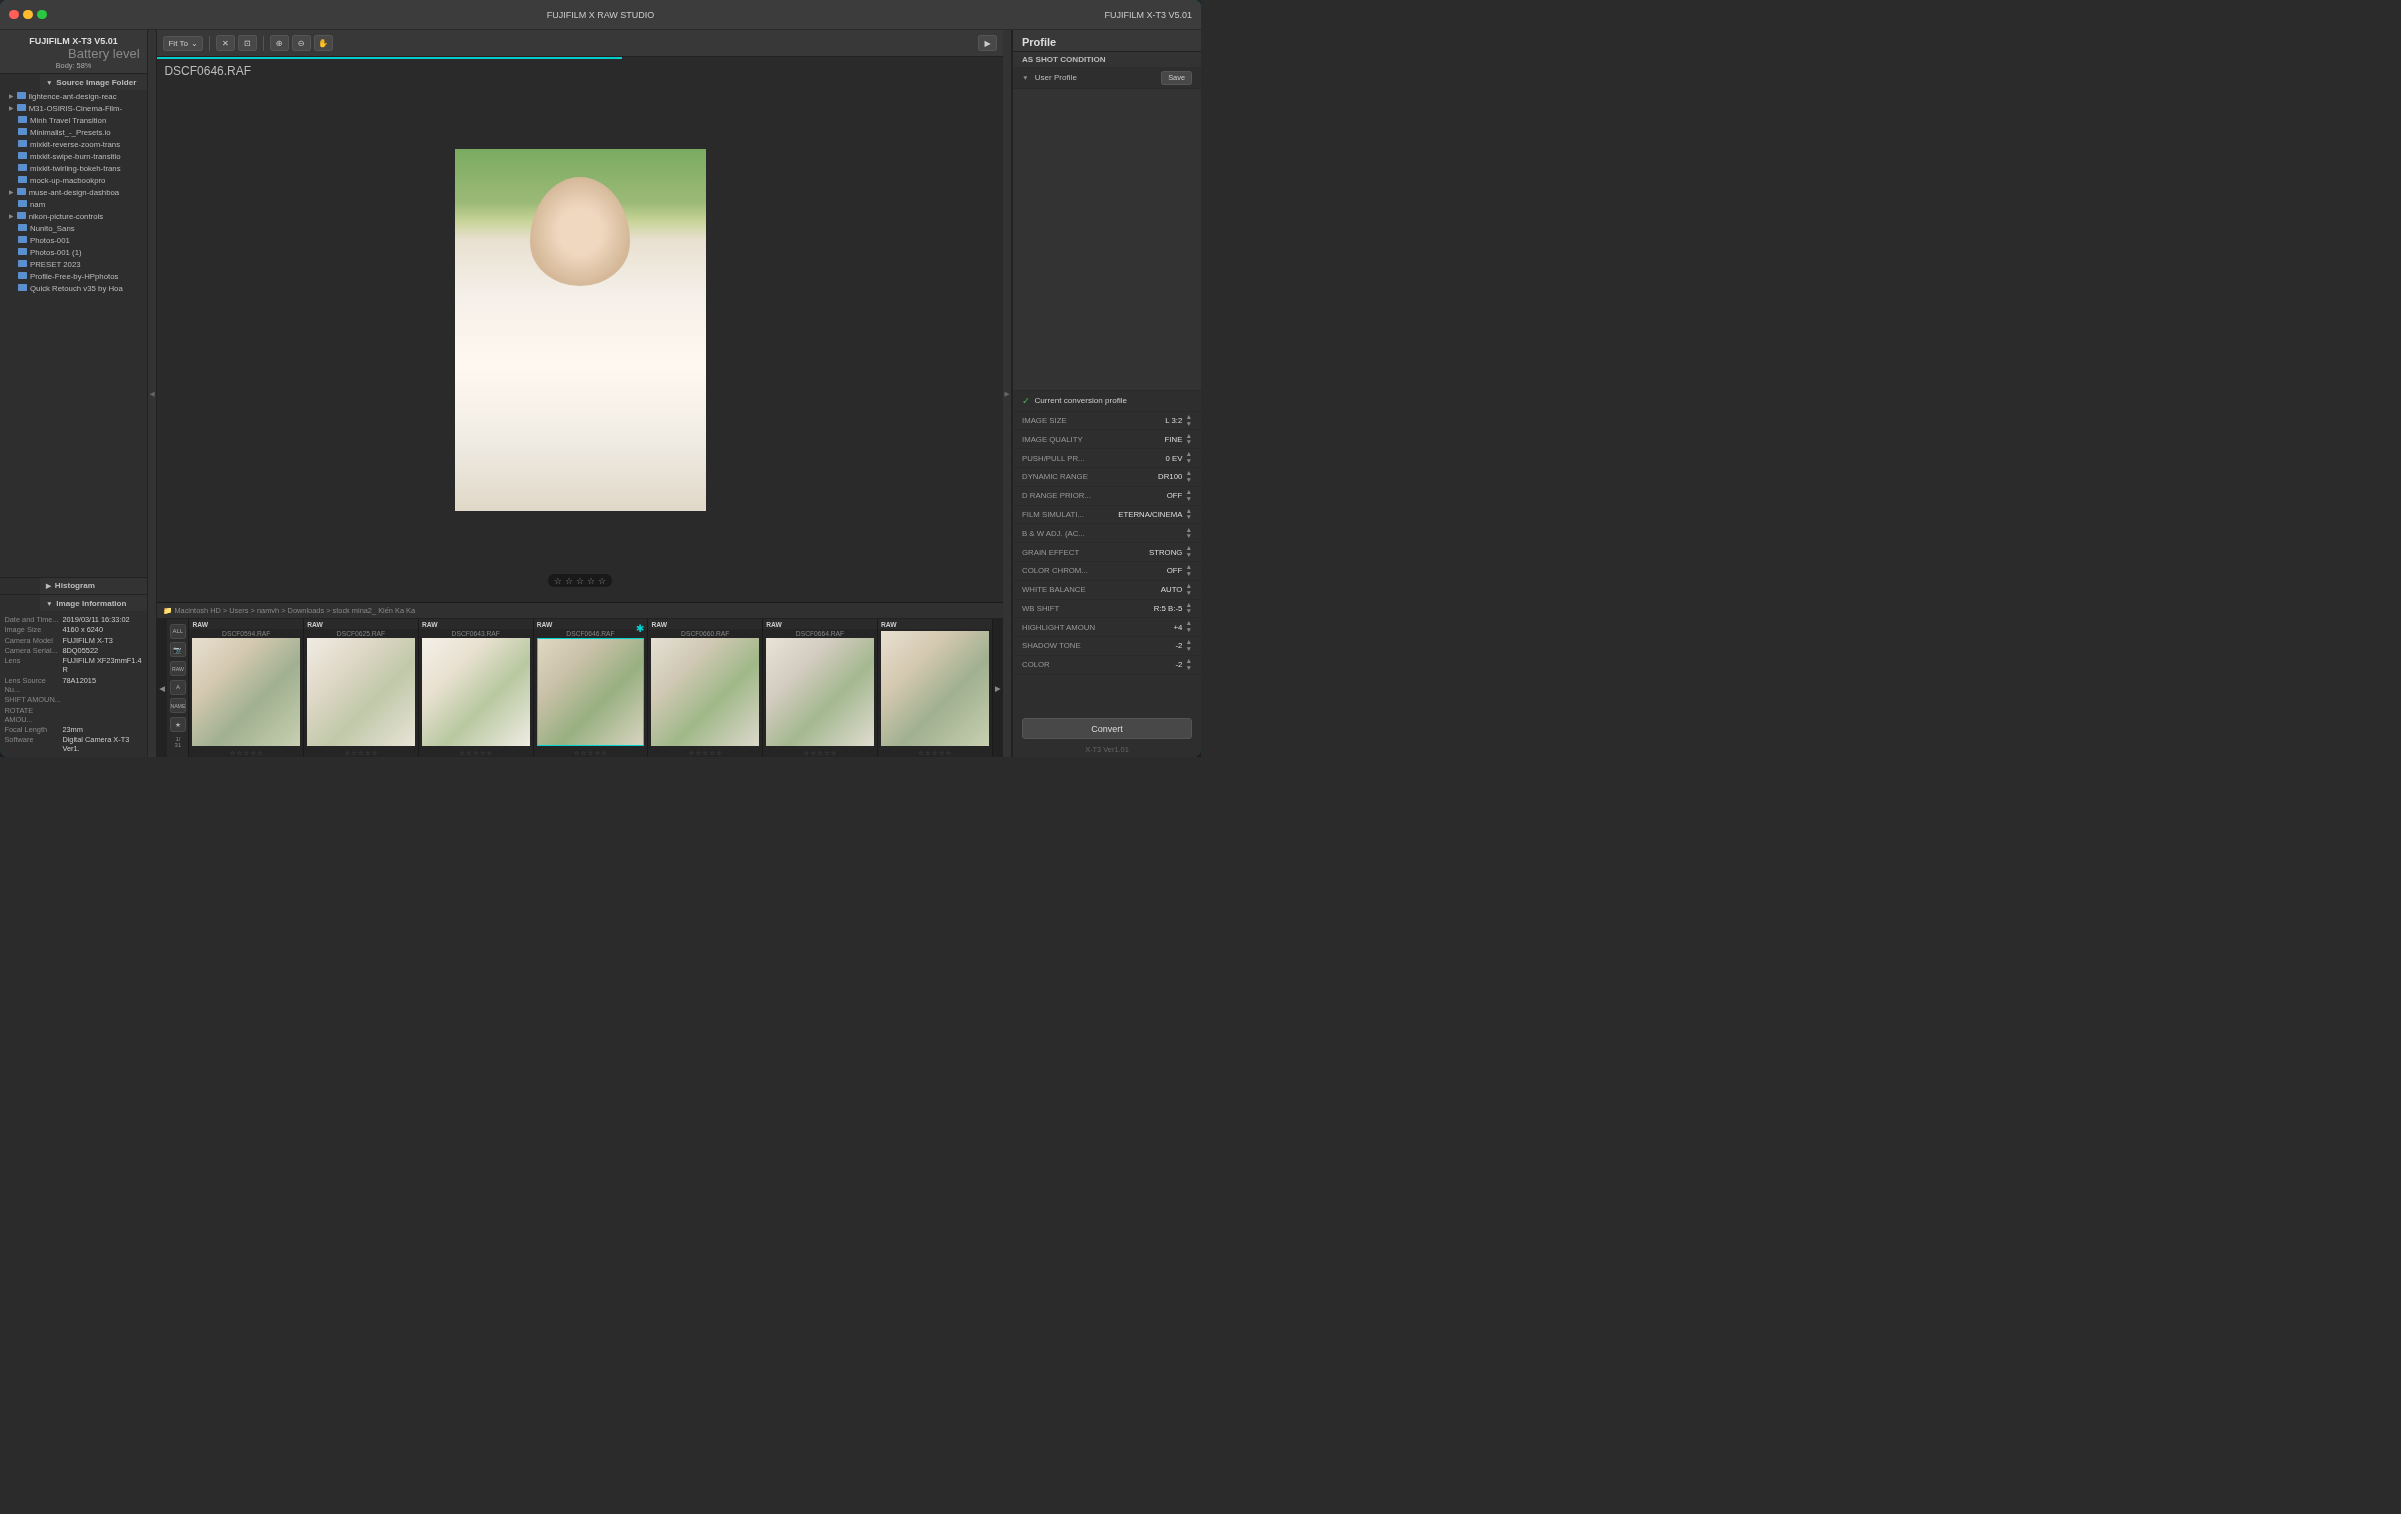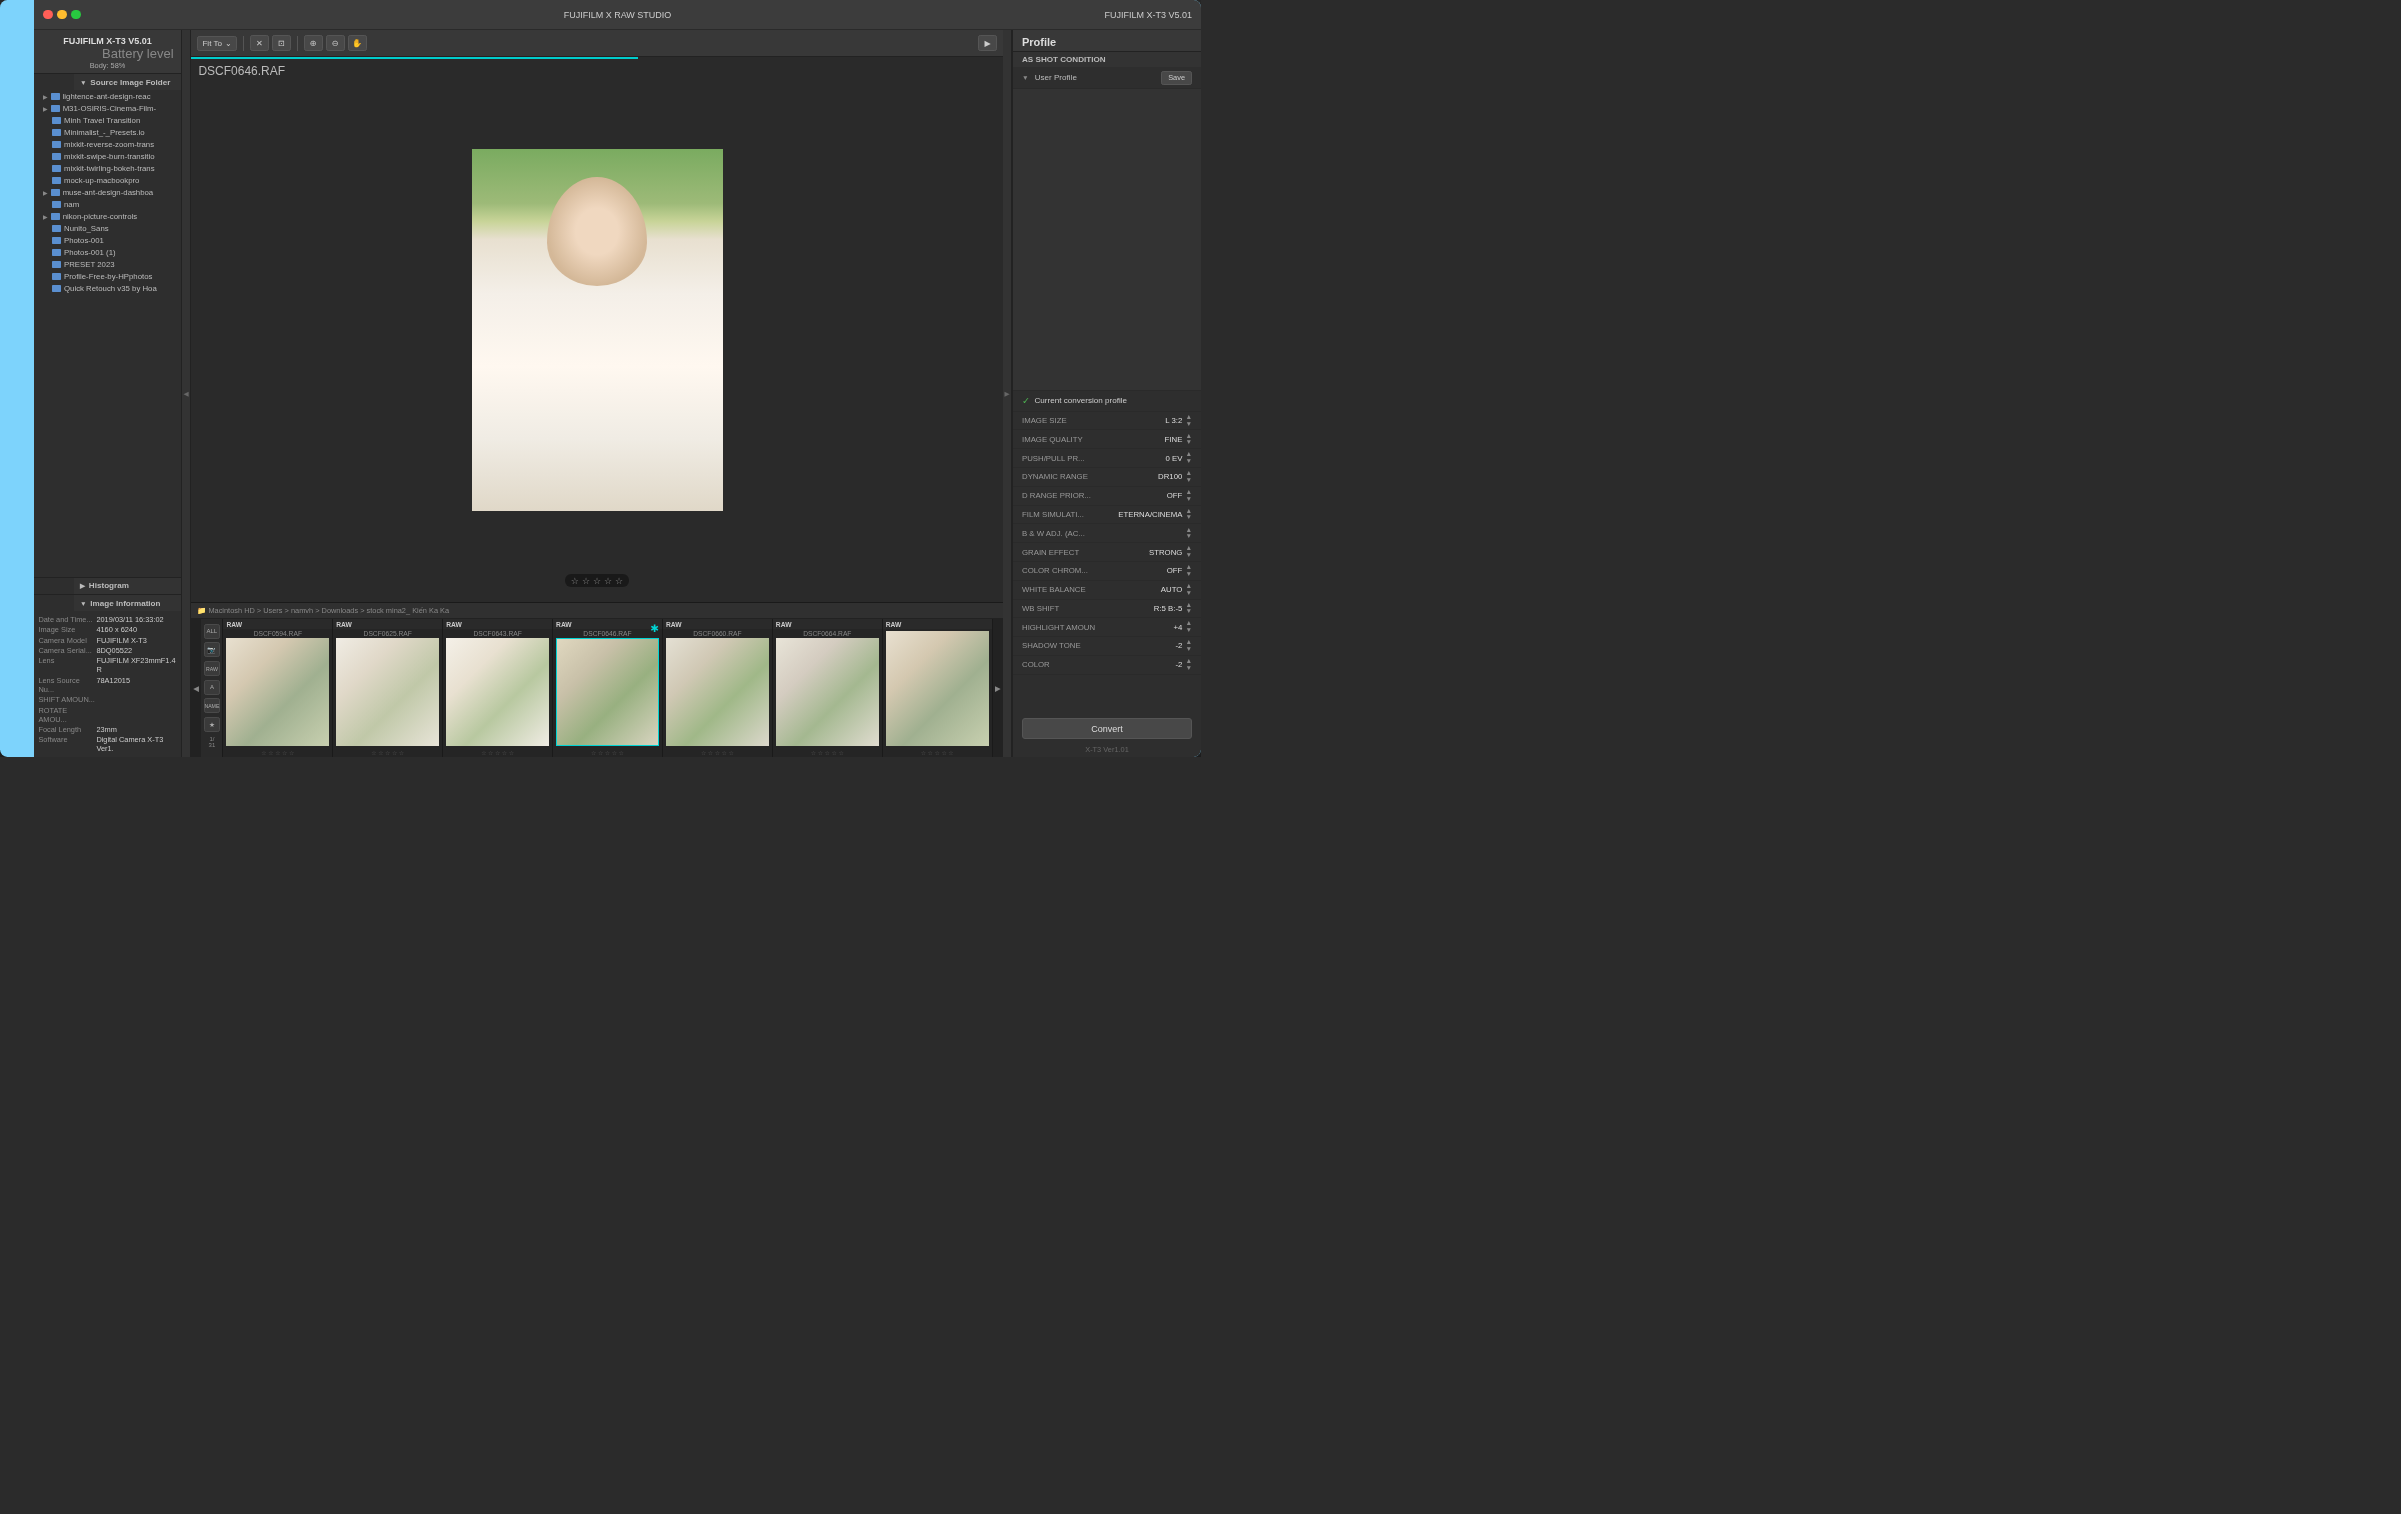--- a/index.html
+++ b/index.html
@@ -11,27 +11,26 @@
       font-size: 8.1px;
       color: #ccc;
       overflow: hidden;
       transform-origin: top left;
     }
 
     
     .window {
       width: 1201px;
       height: 757px;
-      background: #7dd3fc;
+      background: #0369a1;
       border-radius: 7.4px;
       overflow: hidden;
       display: flex;
       flex-direction: column;
       box-shadow: 0 15px 44px rgba(0,0,0,0.8);
-      padding-left: 34px;
     }
 
     
     .titlebar {
       height: 30px;
       background: #3c3c3c;
       display: flex;
       align-items: center;
       padding: 0 9px;
       border-bottom: 0.7px solid #2a2a2a;
@@ -124,21 +123,21 @@
     .section-header .arrow {
       margin-right: 3.7px;
       font-size: 6.7px;
     }
 
     .folder-list {
       overflow-y: auto;
     }
     .folder-item {
       display: flex;
-      align-items: center;
+      align-items: flex-start;
       padding: 1.5px 6px 1.5px 9px;
       font-size: 7.8px;
       color: #bbb;
       cursor: pointer;
       white-space: nowrap;
       overflow: hidden;
       text-overflow: ellipsis;
     }
     .folder-item .arrow { margin-right: 3px; font-size: 6px; color: #888; }
     .folder-icon {

